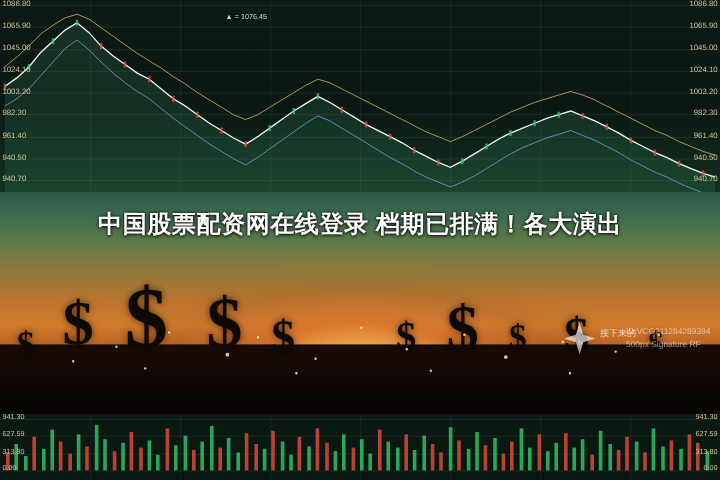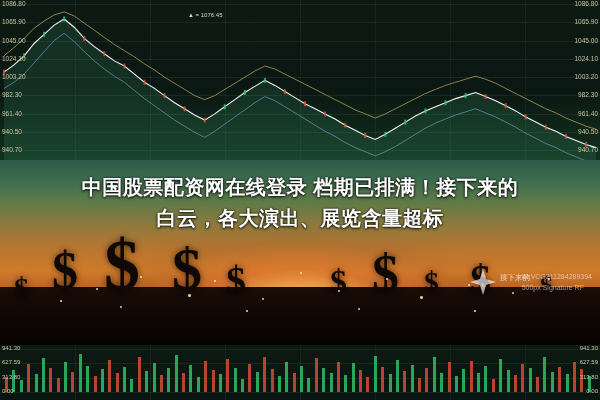--- a/index.html
+++ b/index.html
@@ -213,22 +213,21 @@
         <div class="spark" style="left: 512px; top: 132px; width: 2px; height: 2px;"></div>
         <div class="spark" style="left: 548px; top: 118px; width: 1.5px; height: 1.5px;"></div>
         <div class="spark" style="left: 60px; top: 140px; width: 1.5px; height: 1.5px;"></div>
         <div class="spark" style="left: 120px; top: 146px; width: 2px; height: 2px;"></div>
         <div class="spark" style="left: 246px; top: 150px; width: 1.5px; height: 1.5px;"></div>
         <div class="spark" style="left: 358px; top: 148px; width: 2px; height: 2px;"></div>
         <div class="spark" style="left: 474px; top: 150px; width: 1.5px; height: 1.5px;"></div>
       </div>
 
     <div class="headline">
-      <span>中国股票配资网在线登录 档期已排满！接下来的</span>
-      <span class="l2">白云，各大演出、展览含量超标</span>
+      <span>中国股票配资网在线登录 档期已排满！各大演出</span>
     </div>
 
     <div class="wm-logo"></div>
     <div class="wm-cn">接下来的</div>
     <div class="wm">
       <div>ID:VCG211284289394</div>
       <div>500px Signature RF</div>
     </div>
   </div>
 

